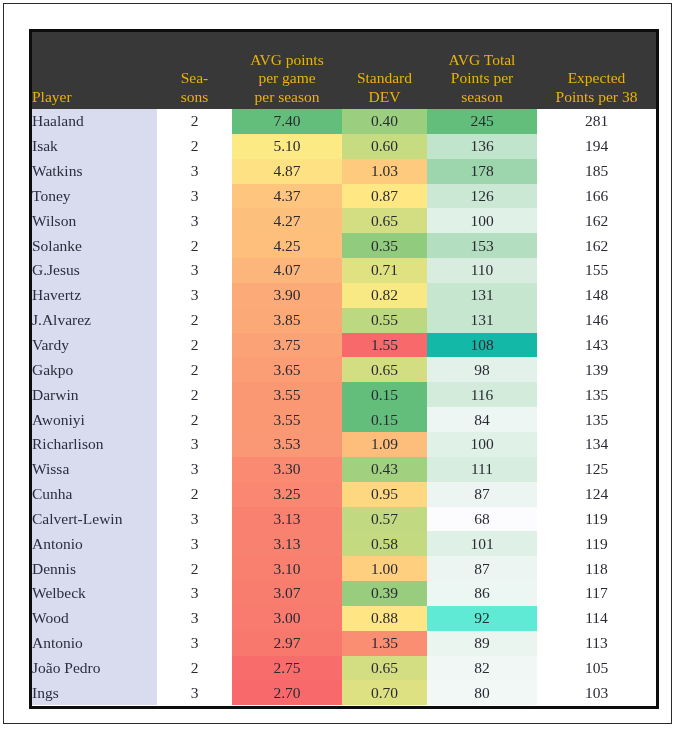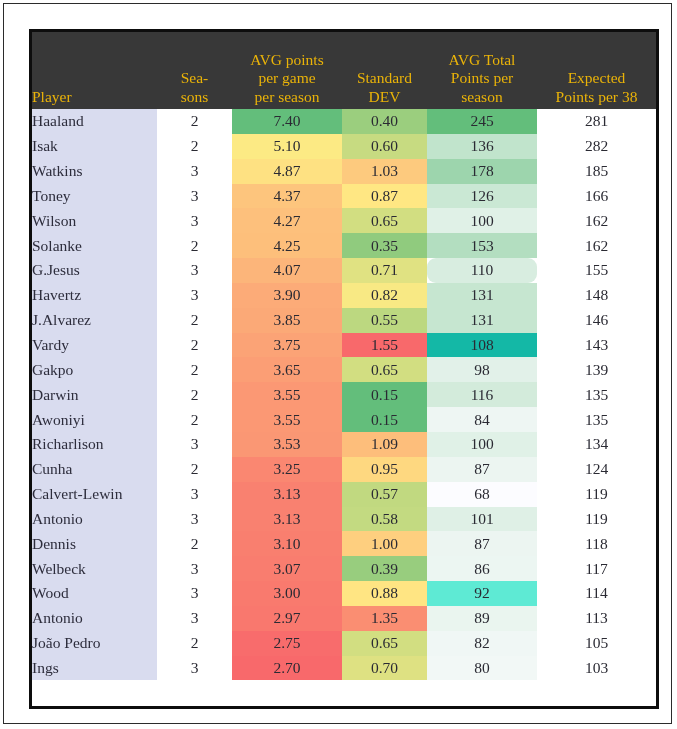--- a/index.html
+++ b/index.html
@@ -127,21 +127,21 @@
             <td class="c-num" style="background: rgb(155, 206, 126);">0.40</td>
             <td class="c-num" style="background: rgb(99, 190, 123);">245</td>
             <td class="c-expected">281</td>
           </tr>
           <tr>
             <td class="c-player">Isak</td>
             <td class="c-seasons">2</td>
             <td class="c-num" style="background: rgb(252, 234, 132);">5.10</td>
             <td class="c-num" style="background: rgb(199, 219, 129);">0.60</td>
             <td class="c-num" style="background: rgb(193, 228, 204);">136</td>
-            <td class="c-expected">282</td>
+            <td class="c-expected">194</td>
           </tr>
           <tr>
             <td class="c-player">Watkins</td>
             <td class="c-seasons">3</td>
             <td class="c-num" style="background: rgb(254, 225, 130);">4.87</td>
             <td class="c-num" style="background: rgb(253, 202, 126);">1.03</td>
             <td class="c-num" style="background: rgb(157, 213, 173);">178</td>
             <td class="c-expected">185</td>
           </tr>
           <tr>
@@ -166,21 +166,21 @@
             <td class="c-num" style="background: rgb(253, 191, 123);">4.25</td>
             <td class="c-num" style="background: rgb(144, 203, 126);">0.35</td>
             <td class="c-num" style="background: rgb(179, 222, 192);">153</td>
             <td class="c-expected">162</td>
           </tr>
           <tr>
             <td class="c-player">G.Jesus</td>
             <td class="c-seasons">3</td>
             <td class="c-num" style="background: rgb(252, 181, 122);">4.07</td>
             <td class="c-num" style="background: rgb(224, 226, 130);">0.71</td>
-            <td class="c-num" style="background: rgb(216, 237, 224); border-radius: 9px;">110</td>
+            <td class="c-num" style="background: rgb(216, 237, 224);">110</td>
             <td class="c-expected">155</td>
           </tr>
           <tr>
             <td class="c-player">Havertz</td>
             <td class="c-seasons">3</td>
             <td class="c-num" style="background: rgb(252, 171, 120);">3.90</td>
             <td class="c-num" style="background: rgb(248, 233, 132);">0.82</td>
             <td class="c-num" style="background: rgb(198, 230, 208);">131</td>
             <td class="c-expected">148</td>
           </tr>
@@ -226,20 +226,28 @@
           </tr>
           <tr>
             <td class="c-player">Richarlison</td>
             <td class="c-seasons">3</td>
             <td class="c-num" style="background: rgb(250, 151, 116);">3.53</td>
             <td class="c-num" style="background: rgb(253, 190, 123);">1.09</td>
             <td class="c-num" style="background: rgb(224, 241, 231);">100</td>
             <td class="c-expected">134</td>
           </tr>
           <tr>
+            <td class="c-player">Wissa</td>
+            <td class="c-seasons">3</td>
+            <td class="c-num" style="background: rgb(250, 138, 113);">3.30</td>
+            <td class="c-num" style="background: rgb(161, 208, 127);">0.43</td>
+            <td class="c-num" style="background: rgb(215, 237, 223);">111</td>
+            <td class="c-expected">125</td>
+          </tr>
+          <tr>
             <td class="c-player">Cunha</td>
             <td class="c-seasons">2</td>
             <td class="c-num" style="background: rgb(250, 135, 113);">3.25</td>
             <td class="c-num" style="background: rgb(254, 216, 128);">0.95</td>
             <td class="c-num" style="background: rgb(236, 245, 241);">87</td>
             <td class="c-expected">124</td>
           </tr>
           <tr>
             <td class="c-player">Calvert-Lewin</td>
             <td class="c-seasons">3</td>

